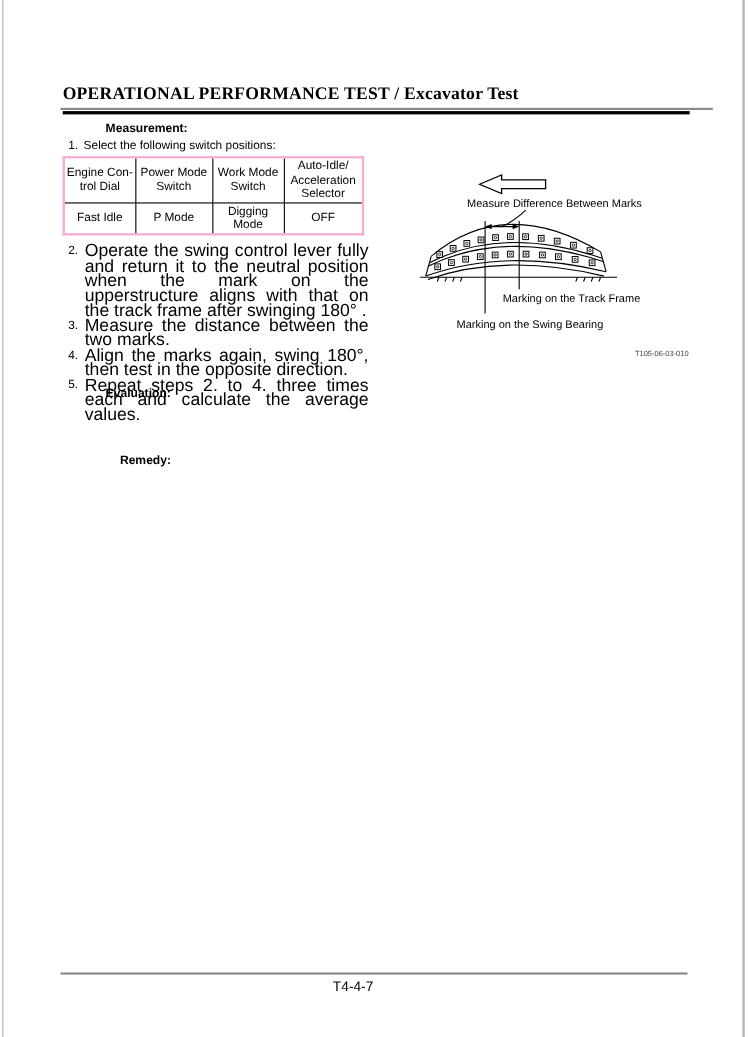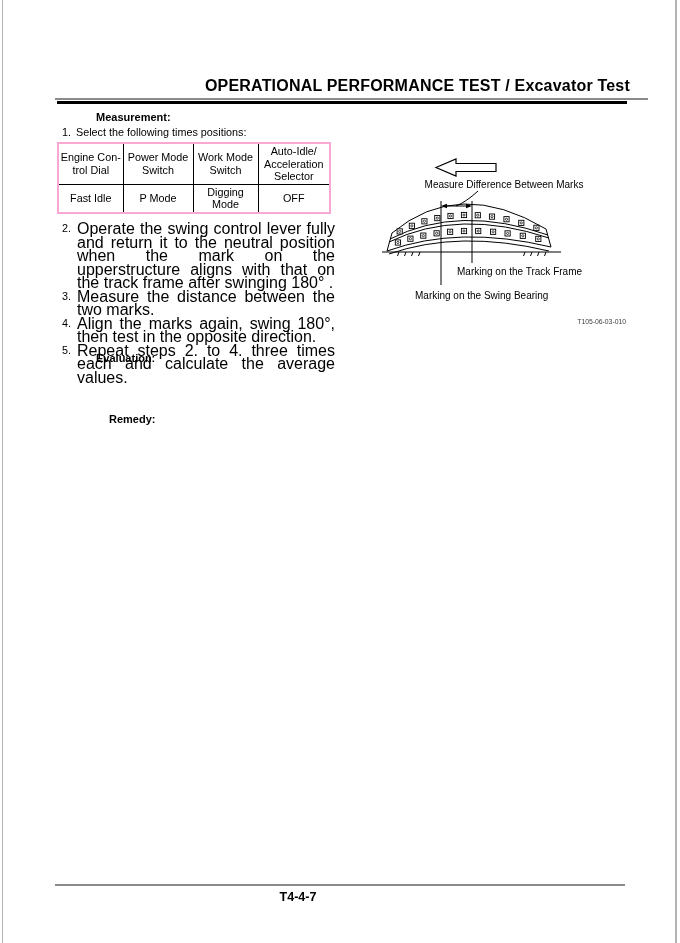--- a/index.html
+++ b/index.html
@@ -7,22 +7,22 @@
     position:relative; width:680px; height:943px; background:#ffffff;
     font-family:"Liberation Sans", sans-serif; color:#000; overflow:hidden;
   }
   .page-edge { position:absolute; top:0; bottom:0; background:#b2b2b2; }
   .edge-left { left:2px; width:1px; }
   .edge-right { left:675px; width:2px; }
 
   .abs { position:absolute; }
 
   .title {
-    left:57px; top:77px; width:573px; text-align:right;
-    font-weight:bold; font-size:16px; letter-spacing:0.2px; white-space:nowrap;
+    left:57px; top:77px; width:573px; text-align:left;
+    font-weight:bold; font-size:16px; letter-spacing:0.2px; white-space:nowrap;font-family:Liberation Serif, serif;
   }
   .rule-gray-top  { left:55px; top:98px;  width:593px; height:2px; background:#8b8b8b; }
   .rule-black-top { left:57px; top:101px; width:570px; height:3px; background:#000; }
 
   .sec-heading { font-size:11px; font-weight:bold; line-height:13px;margin-left:36px; }
   .body-txt { font-size:10.8px; line-height:13.5px; }
 
   .step1 { left:62px; top:126px; }
   .step1 .num { display:inline-block; width:14px; }
 
@@ -49,38 +49,38 @@
   .remedy-t { left:62px; top:427px; width:258px; text-align:justify; }
 
   .figure { left:379px; top:155px; width:255px; height:180px;text-align:center; }
   .figure svg { display:block; }
   .fig-label { font-size:10px; fill:#000; }
   .fig-code  { font-size:6.8px; fill:#3d3d3d; }
 
   .rule-gray-bottom { left:55px; top:884px; width:570px; height:2px; background:#8b8b8b; }
   .footer-num {
     left:0; top:890px; width:596px; text-align:center;
-    font-weight:bold; font-size:12.5px;
+    font-weight:normal; font-size:12.5px;padding-left:23px;
   }
 </style>
 </head>
 <body>
 
 <div class="page">
   <div class="page-edge edge-left"></div>
   <div class="page-edge edge-right"></div>
 
   <div class="abs title">OPERATIONAL PERFORMANCE TEST / Excavator Test</div>
   <div class="abs rule-gray-top"></div>
   <div class="abs rule-black-top"></div>
 
   <div class="abs sec-heading" style="left:60px; top:111px;">Measurement:</div>
 
   <div class="abs body-txt step1">
-    <span class="num">1.</span><span>Select the following times positions:</span>
+    <span class="num">1.</span><span>Select the following switch positions:</span>
   </div>
 
   <table class="switch-table">
     <colgroup>
         <col style="width:65px">
         <col style="width:70px">
         <col style="width:65px">
         <col style="width:72px">
       </colgroup>
     <thead>

